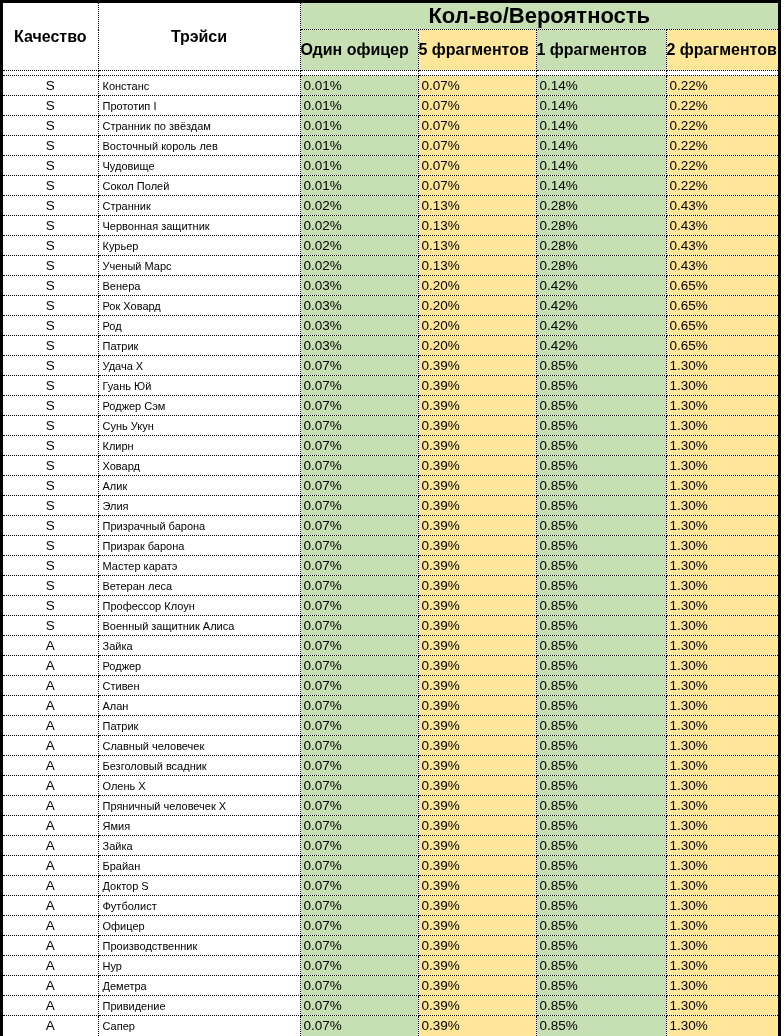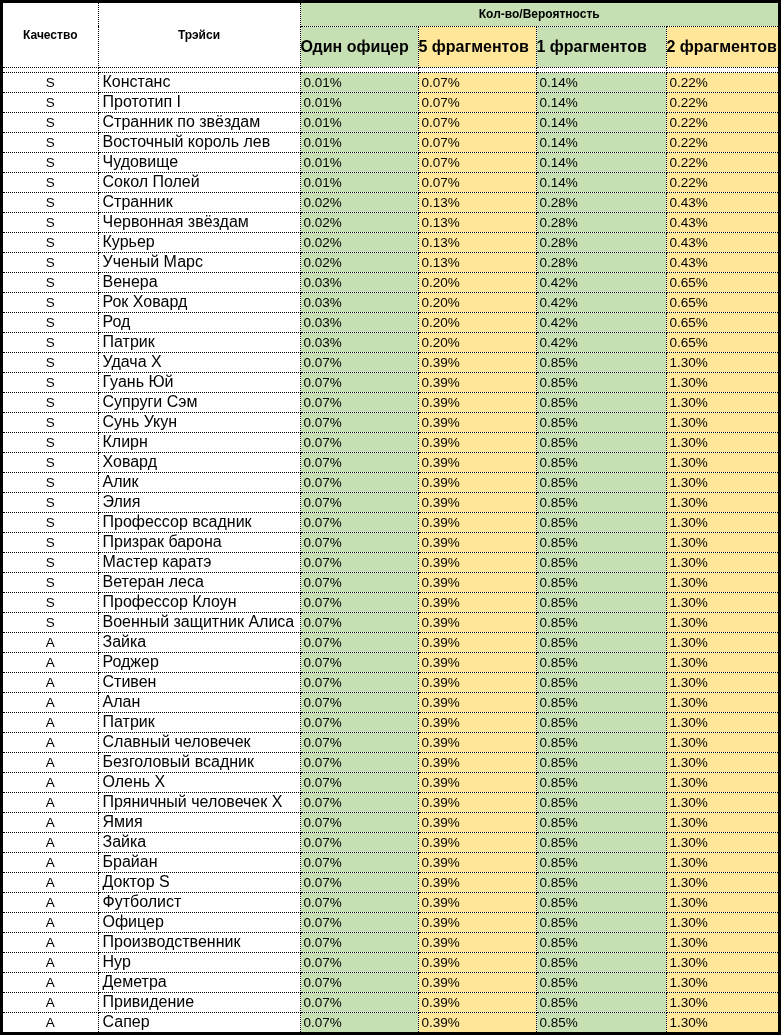--- a/index.html
+++ b/index.html
@@ -36,27 +36,27 @@
 
   tr.r1 { height: 23px; }
   tr.r2 { height: 41px; }
   tr.spacer { height: 5px; }
   tbody tr { height: 20px; }
 
   .green  { background: var(--green); }
   .yellow { background: var(--yellow); }
 
   th.quality-h, th.officer-h {
-    font-size: 12px; font-weight: bold; text-align: center; background: #ffffff;
+    font-size: 16px; font-weight: bold; text-align: center; background: #ffffff;
   }
-  th.group-h { font-size: 12px; font-weight: bold; text-align: center; }
+  th.group-h { font-size: 22px; font-weight: bold; text-align: center; }
   th.sub     { font-size: 16px; font-weight: bold; text-align: left; }
 
   td.q { text-align: center; font-size: 13.5px; background: #ffffff; }
-  td.n { text-align: left; padding-left: 4px; font-size: 16px; background: #ffffff; }
+  td.n { text-align: left; padding-left: 4px; font-size: 11px; background: #ffffff; }
   td.v { text-align: left; padding-left: 3px; font-size: 13.5px; }
 </style>
 </head>
 <body>
 
 <div class="sheet">
   <table>
     <colgroup>
       <col style="width:95px">
       <col style="width:202px">
@@ -138,21 +138,21 @@
         <tr>
           <td class="q">S</td>
           <td class="n">Странник</td>
           <td class="v green">0.02%</td>
           <td class="v yellow">0.13%</td>
           <td class="v green">0.28%</td>
           <td class="v yellow">0.43%</td>
         </tr>
         <tr>
           <td class="q">S</td>
-          <td class="n">Червонная звёздам</td>
+          <td class="n">Червонная защитник</td>
           <td class="v green">0.02%</td>
           <td class="v yellow">0.13%</td>
           <td class="v green">0.28%</td>
           <td class="v yellow">0.43%</td>
         </tr>
         <tr>
           <td class="q">S</td>
           <td class="n">Курьер</td>
           <td class="v green">0.02%</td>
           <td class="v yellow">0.13%</td>
@@ -210,21 +210,21 @@
         <tr>
           <td class="q">S</td>
           <td class="n">Гуань Юй</td>
           <td class="v green">0.07%</td>
           <td class="v yellow">0.39%</td>
           <td class="v green">0.85%</td>
           <td class="v yellow">1.30%</td>
         </tr>
         <tr>
           <td class="q">S</td>
-          <td class="n">Супруги Сэм</td>
+          <td class="n">Роджер Сэм</td>
           <td class="v green">0.07%</td>
           <td class="v yellow">0.39%</td>
           <td class="v green">0.85%</td>
           <td class="v yellow">1.30%</td>
         </tr>
         <tr>
           <td class="q">S</td>
           <td class="n">Сунь Укун</td>
           <td class="v green">0.07%</td>
           <td class="v yellow">0.39%</td>
@@ -258,21 +258,21 @@
         <tr>
           <td class="q">S</td>
           <td class="n">Элия</td>
           <td class="v green">0.07%</td>
           <td class="v yellow">0.39%</td>
           <td class="v green">0.85%</td>
           <td class="v yellow">1.30%</td>
         </tr>
         <tr>
           <td class="q">S</td>
-          <td class="n">Профессор всадник</td>
+          <td class="n">Призрачный барона</td>
           <td class="v green">0.07%</td>
           <td class="v yellow">0.39%</td>
           <td class="v green">0.85%</td>
           <td class="v yellow">1.30%</td>
         </tr>
         <tr>
           <td class="q">S</td>
           <td class="n">Призрак барона</td>
           <td class="v green">0.07%</td>
           <td class="v yellow">0.39%</td>

